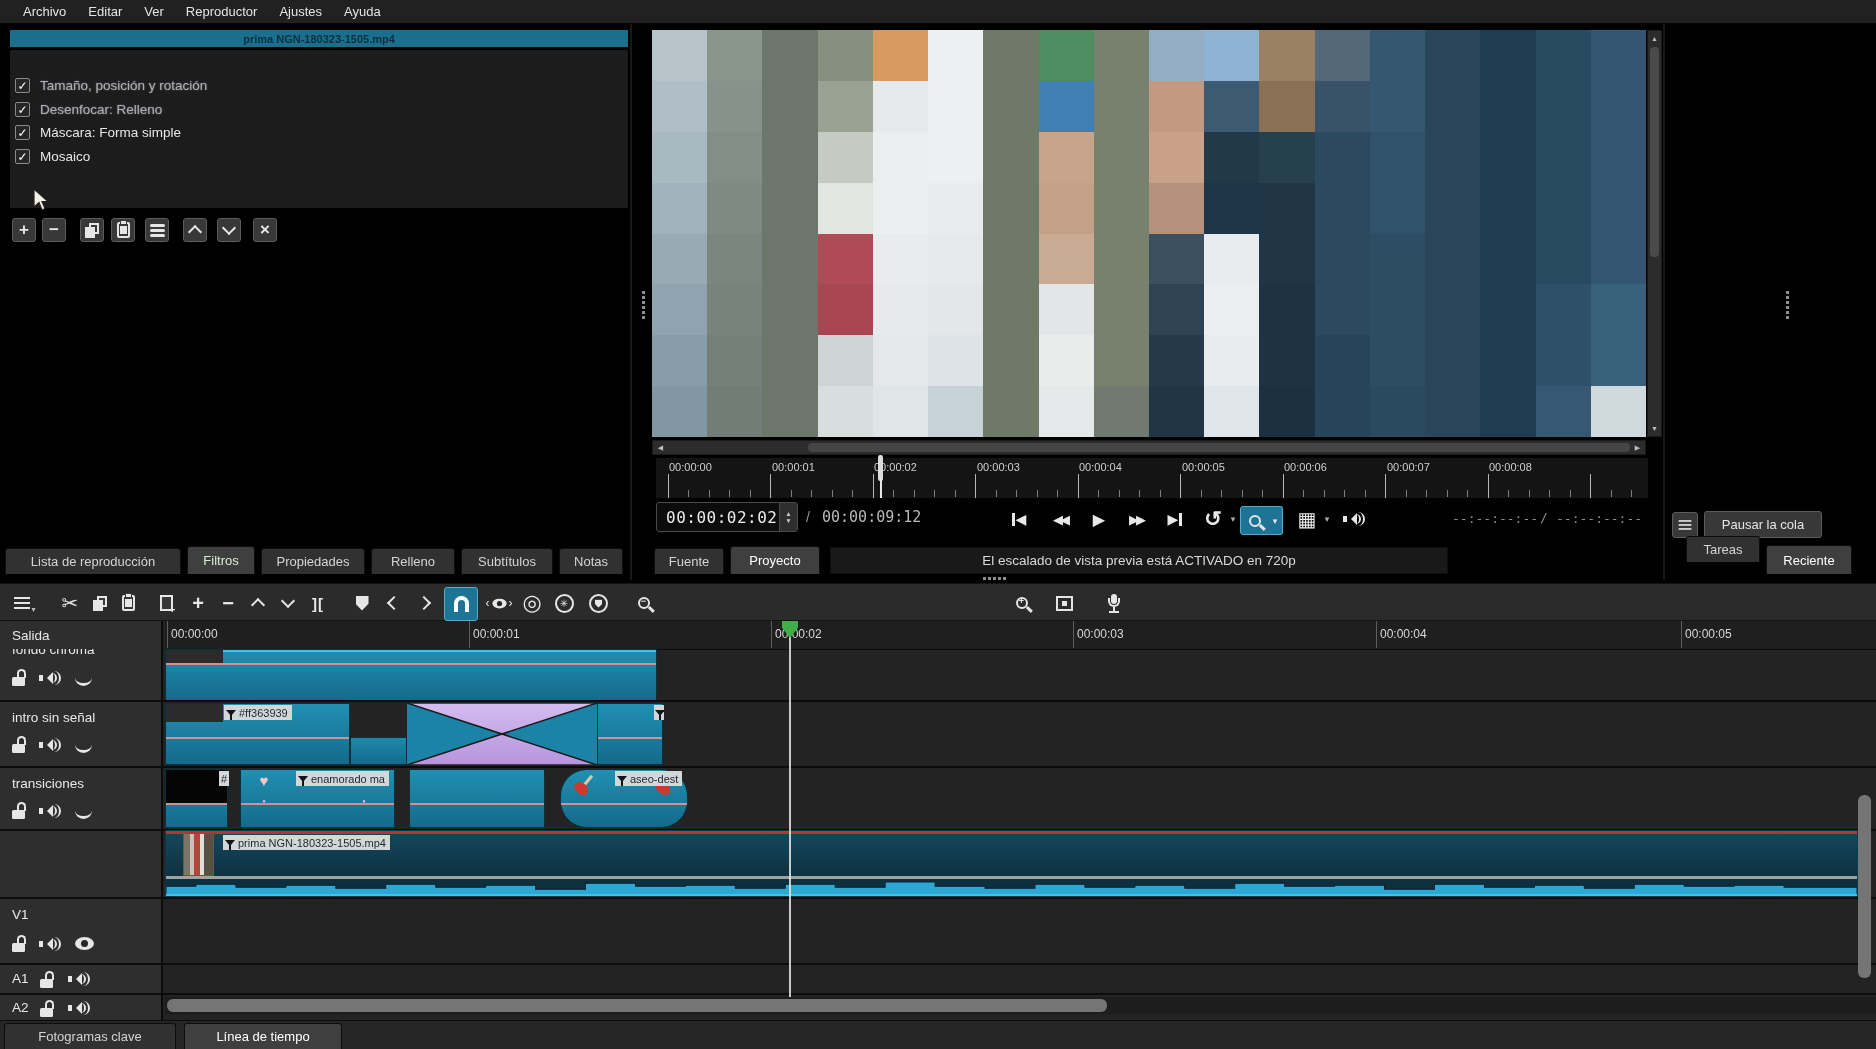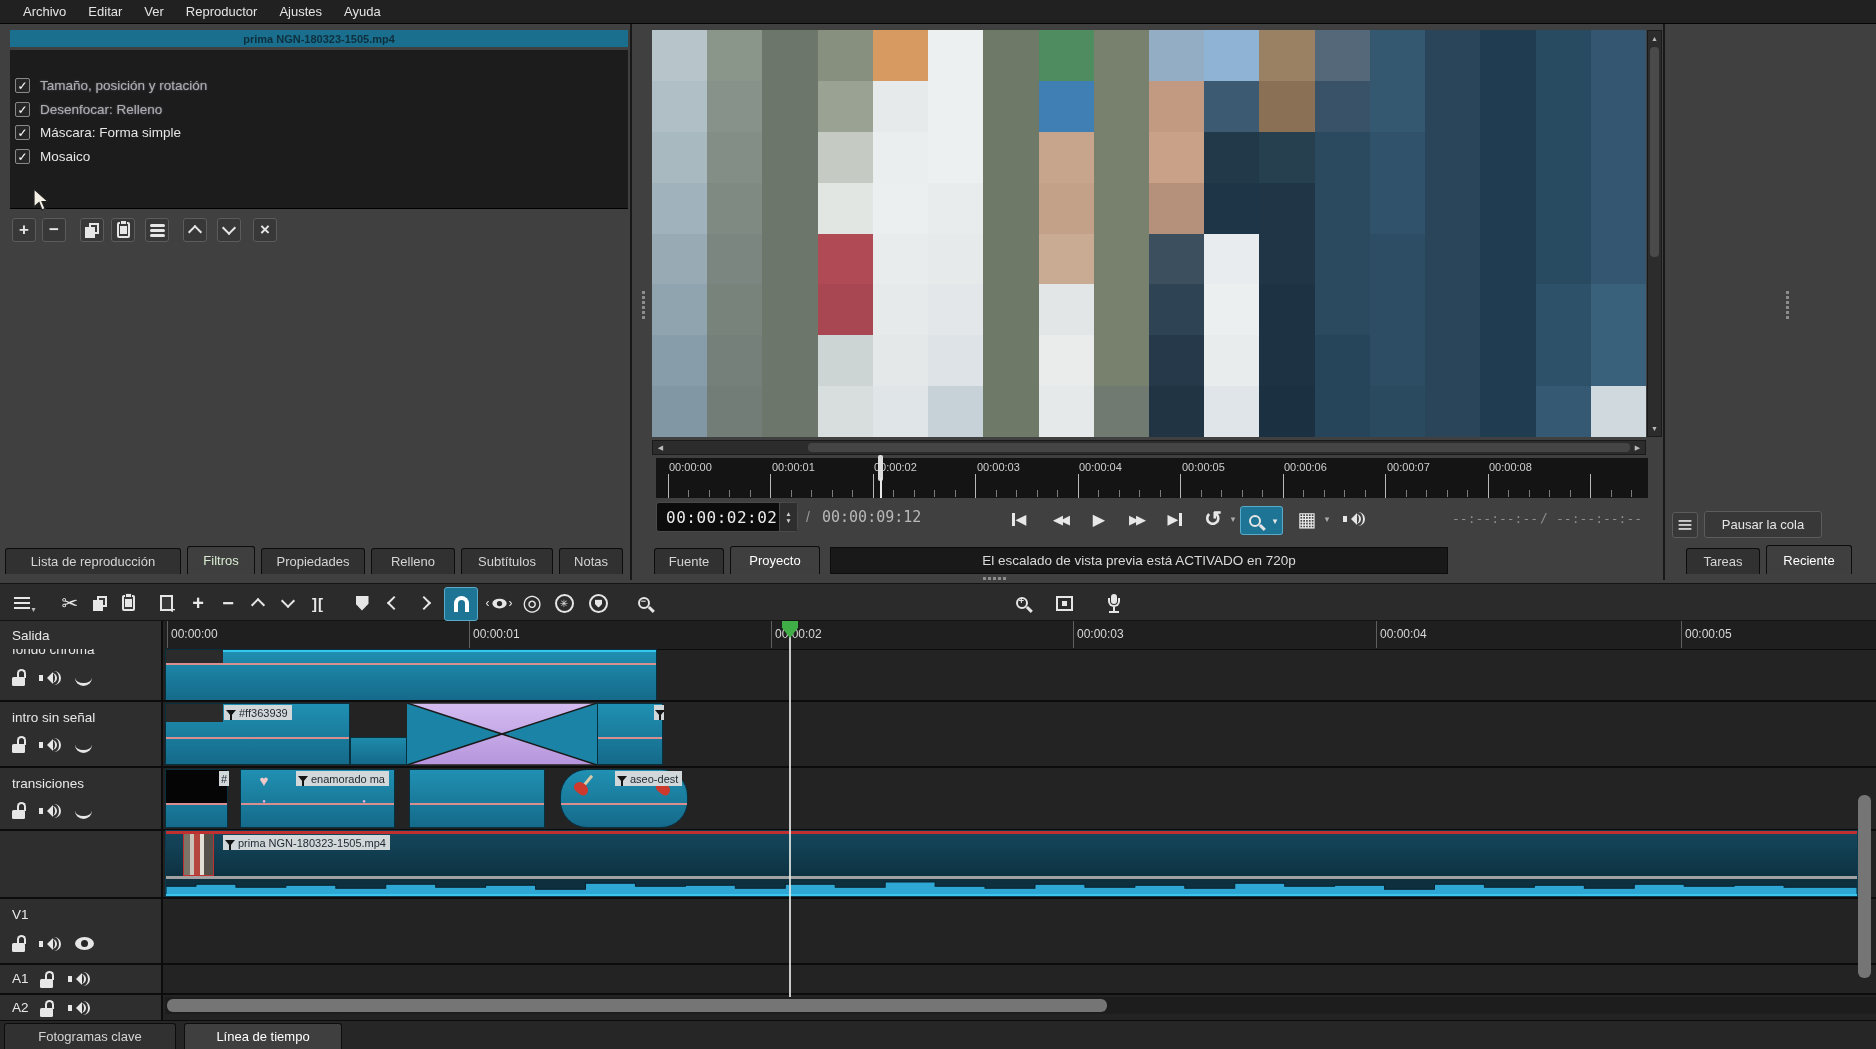--- a/index.html
+++ b/index.html
@@ -1,16 +1,16 @@
 <!DOCTYPE html>
 <html><head>
 <meta charset="utf-8">
 <style>
   html,body{margin:0;padding:0;background:#1f1f1f;}
-  #app{position:relative;width:1876px;height:1049px;background:#404040;overflow:hidden;
+  #app{position:relative;width:1876px;height:1049px;background:#000000;overflow:hidden;
        font-family:"Liberation Sans",sans-serif;color:#ddd;font-size:13px;}
   .abs{position:absolute;}
   
   .menubar{left:0;top:0;width:1876px;height:24px;background:#212121;border-bottom:1px solid #050505;
            display:flex;align-items:center;padding-left:12px;box-sizing:border-box;}
   .menubar span{padding:0 11px;color:#e4e4e4;font-size:13px;}
   
   .btn{background:#383838;border:1px solid #5c5c5c;border-radius:3px;color:#e6e6e6;
        display:flex;align-items:center;justify-content:center;box-sizing:border-box;}
   .tab{background:#313131;border:1px solid #0d0d0d;border-bottom:none;border-radius:3px 3px 0 0;
@@ -482,21 +482,21 @@
   <div class="abs btn" style="left:1672px;top:512px;width:26px;height:26px;">
     <span class="i-bars" style="transform:scale(.8);">
         <i></i>
         <i></i>
         <i></i>
       </span>
   </div>
   <div class="abs btn" style="left:1704px;top:511px;width:118px;height:27px;font-size:13px;">
     <span>Pausar la cola</span>
   </div>
-  <div class="abs tab" style="left:1686px;top:548px;width:74px;height:26px;">
+  <div class="abs tab" style="left:1686px;top:536px;width:74px;height:26px;">
     <span>Tareas</span>
   </div>
   <div class="abs tab active" style="left:1766px;top:545px;width:86px;height:29px;">
     <span>Reciente</span>
   </div>
 
   <div class="abs tab" style="left:5px;top:548px;width:176px;height:26px;">
     <span>Lista de reproducción</span>
   </div>
   <div class="abs tab active" style="left:187px;top:546px;width:68px;height:28px;color:#d9ecd2;">

